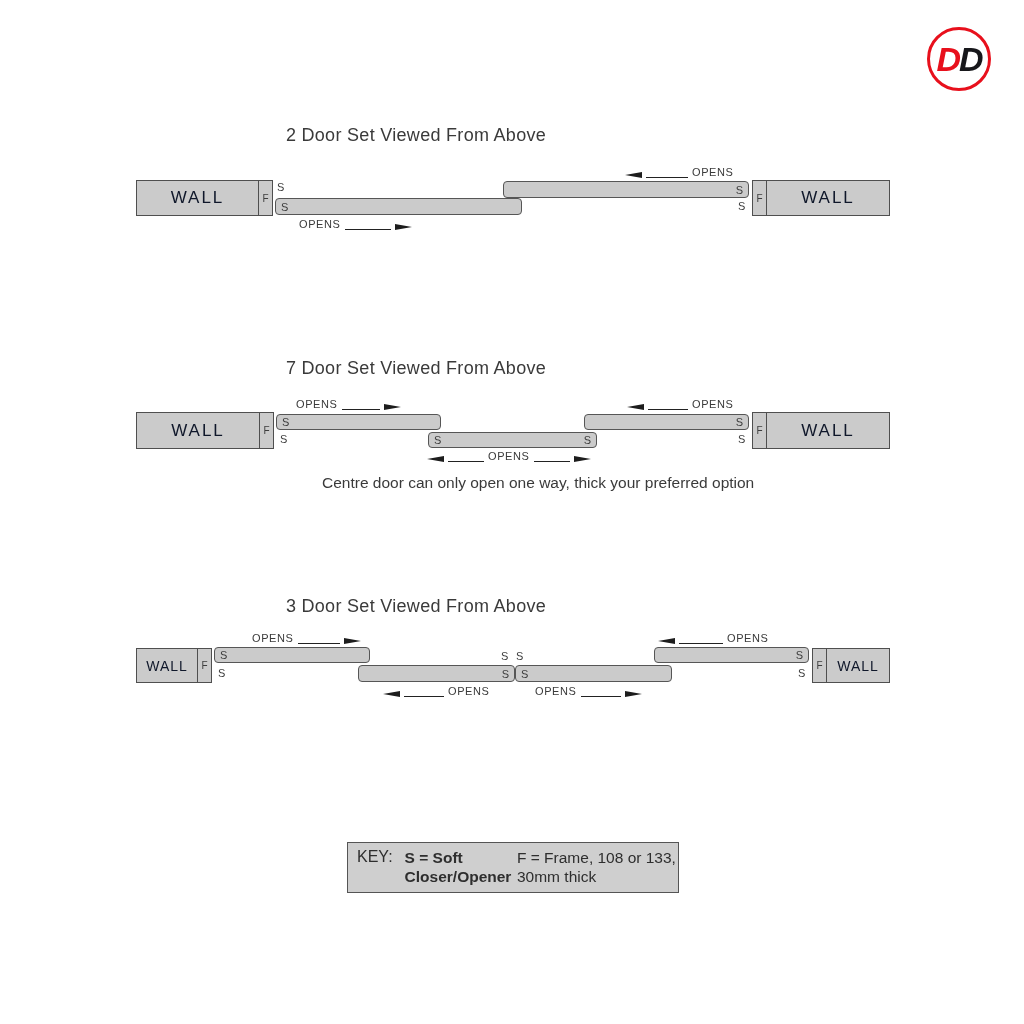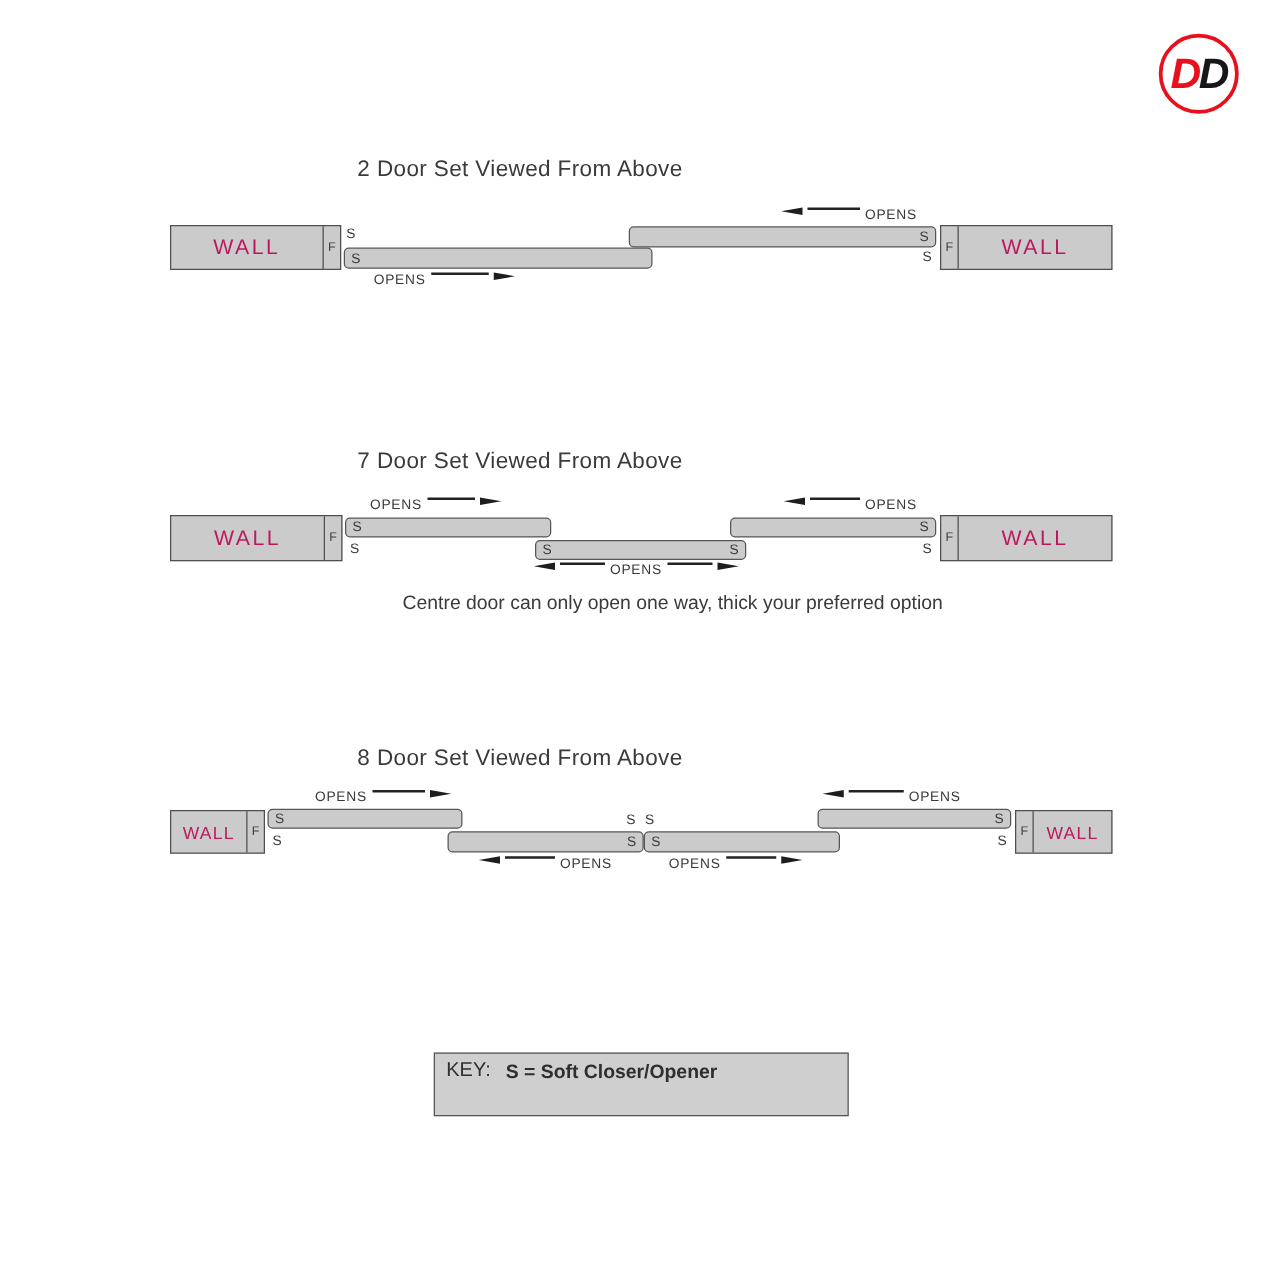--- a/index.html
+++ b/index.html
@@ -13,36 +13,36 @@
   }
   .caption{
     position:absolute;font-size:15.5px;color:#3a3a3a;white-space:nowrap;
   }
   
   .assembly{
     position:absolute;display:flex;background:#cbcbcb;
     border:1.5px solid #4f4f4f;box-sizing:border-box;
   }
   .wall-cell{flex:1;display:flex;align-items:center;justify-content:center;}
-  .wall-text{font-size:17px;letter-spacing:2px;color:#be185d;}
+  .wall-text{font-size:17px;letter-spacing:2px;color:#0f172a;}
   .wall-text.small{font-size:14px;letter-spacing:1px;}
   .f-cell{width:13px;display:flex;align-items:center;justify-content:center;
     border-left:1px solid #4f4f4f;font-size:10px;color:#3d3d3d;}
   .f-cell.first{border-left:none;border-right:1px solid #4f4f4f;}
   
   .door{
     position:absolute;background:#cbcbcb;border:1px solid #565656;border-radius:4px;
     box-sizing:border-box;display:flex;align-items:center;padding:0 5px;
     font-size:11px;color:#3d3d3d;
   }
   .door.s-right{justify-content:flex-end;}
   .door.s-both{justify-content:space-between;}
   .s-marker{position:absolute;font-size:11px;color:#3d3d3d;}
   
-  .opens-row{position:absolute;display:flex;align-items:flex-start;gap:4px;}
+  .opens-row{position:absolute;display:flex;align-items:flex-end;gap:4px;}
   .opens-text{font-size:11px;letter-spacing:0.6px;color:#3a3a3a;white-space:nowrap;}
   .aline{height:1.5px;background:#222;display:inline-block;}
   .ahead-r{width:0;height:0;border-top:3.5px solid transparent;border-bottom:3.5px solid transparent;border-left:17px solid #1d1d1d;}
   .ahead-l{width:0;height:0;border-top:3.5px solid transparent;border-bottom:3.5px solid transparent;border-right:17px solid #1d1d1d;}
   
   .key-box{
     position:absolute;left:347px;top:842px;width:332px;height:51px;
     background:#cfcfcf;border:1.5px solid #555;box-sizing:border-box;
     display:flex;align-items:flex-start;padding:5px 0 0 9px;
   }
@@ -168,21 +168,21 @@
       </div>
       <div class="wall-cell">
         <span class="wall-text">WALL</span>
       </div>
     </div>
 
     <div class="caption" style="left:322px;top:474px">Centre door can only open one way, thick your preferred option</div>
   </div>
 
   <div>
-    <div class="title" style="top:596px">8 Door Set Viewed From Above</div>
+    <div class="title" style="top:596px">3 Door Set Viewed From Above</div>
 
     <div class="opens-row" style="left:252px;top:632px">
       <span class="opens-text">OPENS</span>
       <span class="aline" style="width:42px"></span>
       <span class="ahead-r"></span>
     </div>
 
     <div class="opens-row" style="left:658px;top:632px">
       <span class="ahead-l"></span>
       <span class="aline" style="width:44px"></span>
@@ -236,16 +236,17 @@
       <div class="wall-cell">
         <span class="wall-text small">WALL</span>
       </div>
     </div>
   </div>
 
   <div class="key-box">
     <span class="key-heading">KEY:</span>
     <span class="key-lines">
       <span class="key-line1">S = Soft Closer/Opener</span>
+      <span class="key-line2">F = Frame, 108 or 133, 30mm thick</span>
     </span>
   </div>
 
 </div>
 
 </body></html>

